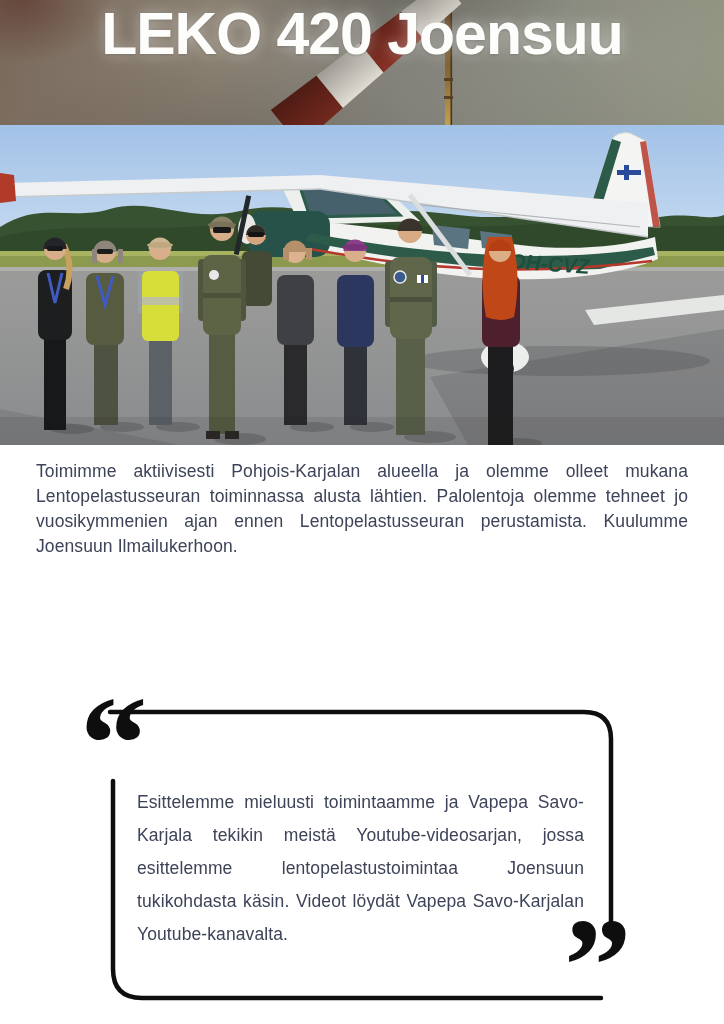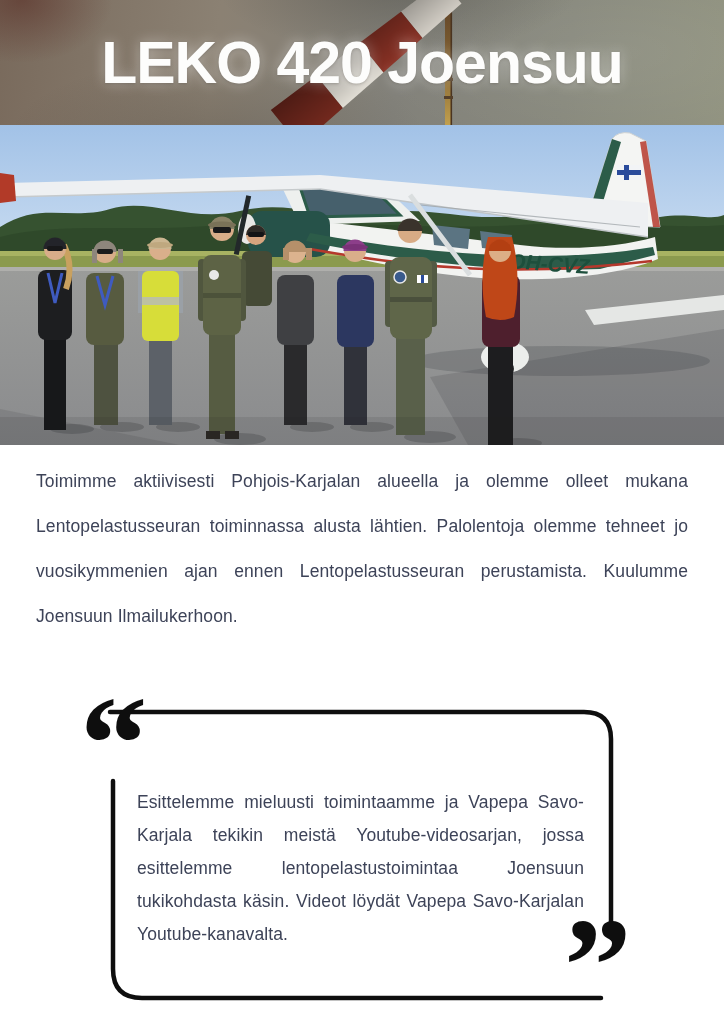--- a/index.html
+++ b/index.html
@@ -4,41 +4,41 @@
 <style>
   html,body{margin:0;padding:0;background:#e8e8e8;}
   .page{
     position:relative;width:724px;height:1024px;margin:0 auto;
     background:#ffffff;overflow:hidden;
     font-family:"Liberation Sans","DejaVu Sans",sans-serif;
   }
   
   .banner{
     position:absolute;left:0;top:0;width:724px;height:125px;
-    display:flex;align-items:center;justify-content:center;
+    display:flex;justify-content:center;
     background:
       radial-gradient(130px 90px at 3% 0%, rgba(86,40,32,.55), rgba(86,40,32,0) 70%),
       radial-gradient(300px 120px at 30% 112%, rgba(60,55,48,.25), transparent 70%),
       radial-gradient(260px 100px at 55% -12%, rgba(48,46,40,.30), transparent 70%),
       radial-gradient(420px 170px at 86% 42%, rgba(255,255,255,.07), transparent 62%),
       linear-gradient(97deg,#796a5c 0%,#8b8173 30%,#82817a 55%,#87887c 78%,#90927f 100%);
   }
   .banner svg{position:absolute;left:0;top:0;}
   .banner h1{
     position:relative;margin:0;z-index:2;
     font-size:59px;font-weight:bold;letter-spacing:-1px;color:#fdfdfc;
     text-shadow:0 0 14px rgba(255,255,255,.40),0 1px 3px rgba(60,55,45,.35);
   }
   
   .photo{position:absolute;left:0;top:125px;width:724px;height:320px;}
   .photo svg{display:block;}
   
   .content{position:absolute;left:0;top:445px;width:724px;padding:14px 36px 0;box-sizing:border-box;}
   .content p{
-    margin:0 0 13px;font-size:17.5px;line-height:45px;
+    margin:0 0 13px;font-size:17.5px;line-height:25px;
     text-align:justify;color:#3d4358;letter-spacing:.1px;
   }
   
   .quote-border{position:absolute;left:0;top:0;width:724px;height:1024px;pointer-events:none;}
   .q-mark{
     position:absolute;z-index:3;color:#0e0e0e;
     font-family:"Liberation Serif","DejaVu Serif",serif;font-weight:bold;
     font-size:135px;line-height:1;height:110px;overflow:visible;
   }
   .q-open{left:80px;top:676px;}

